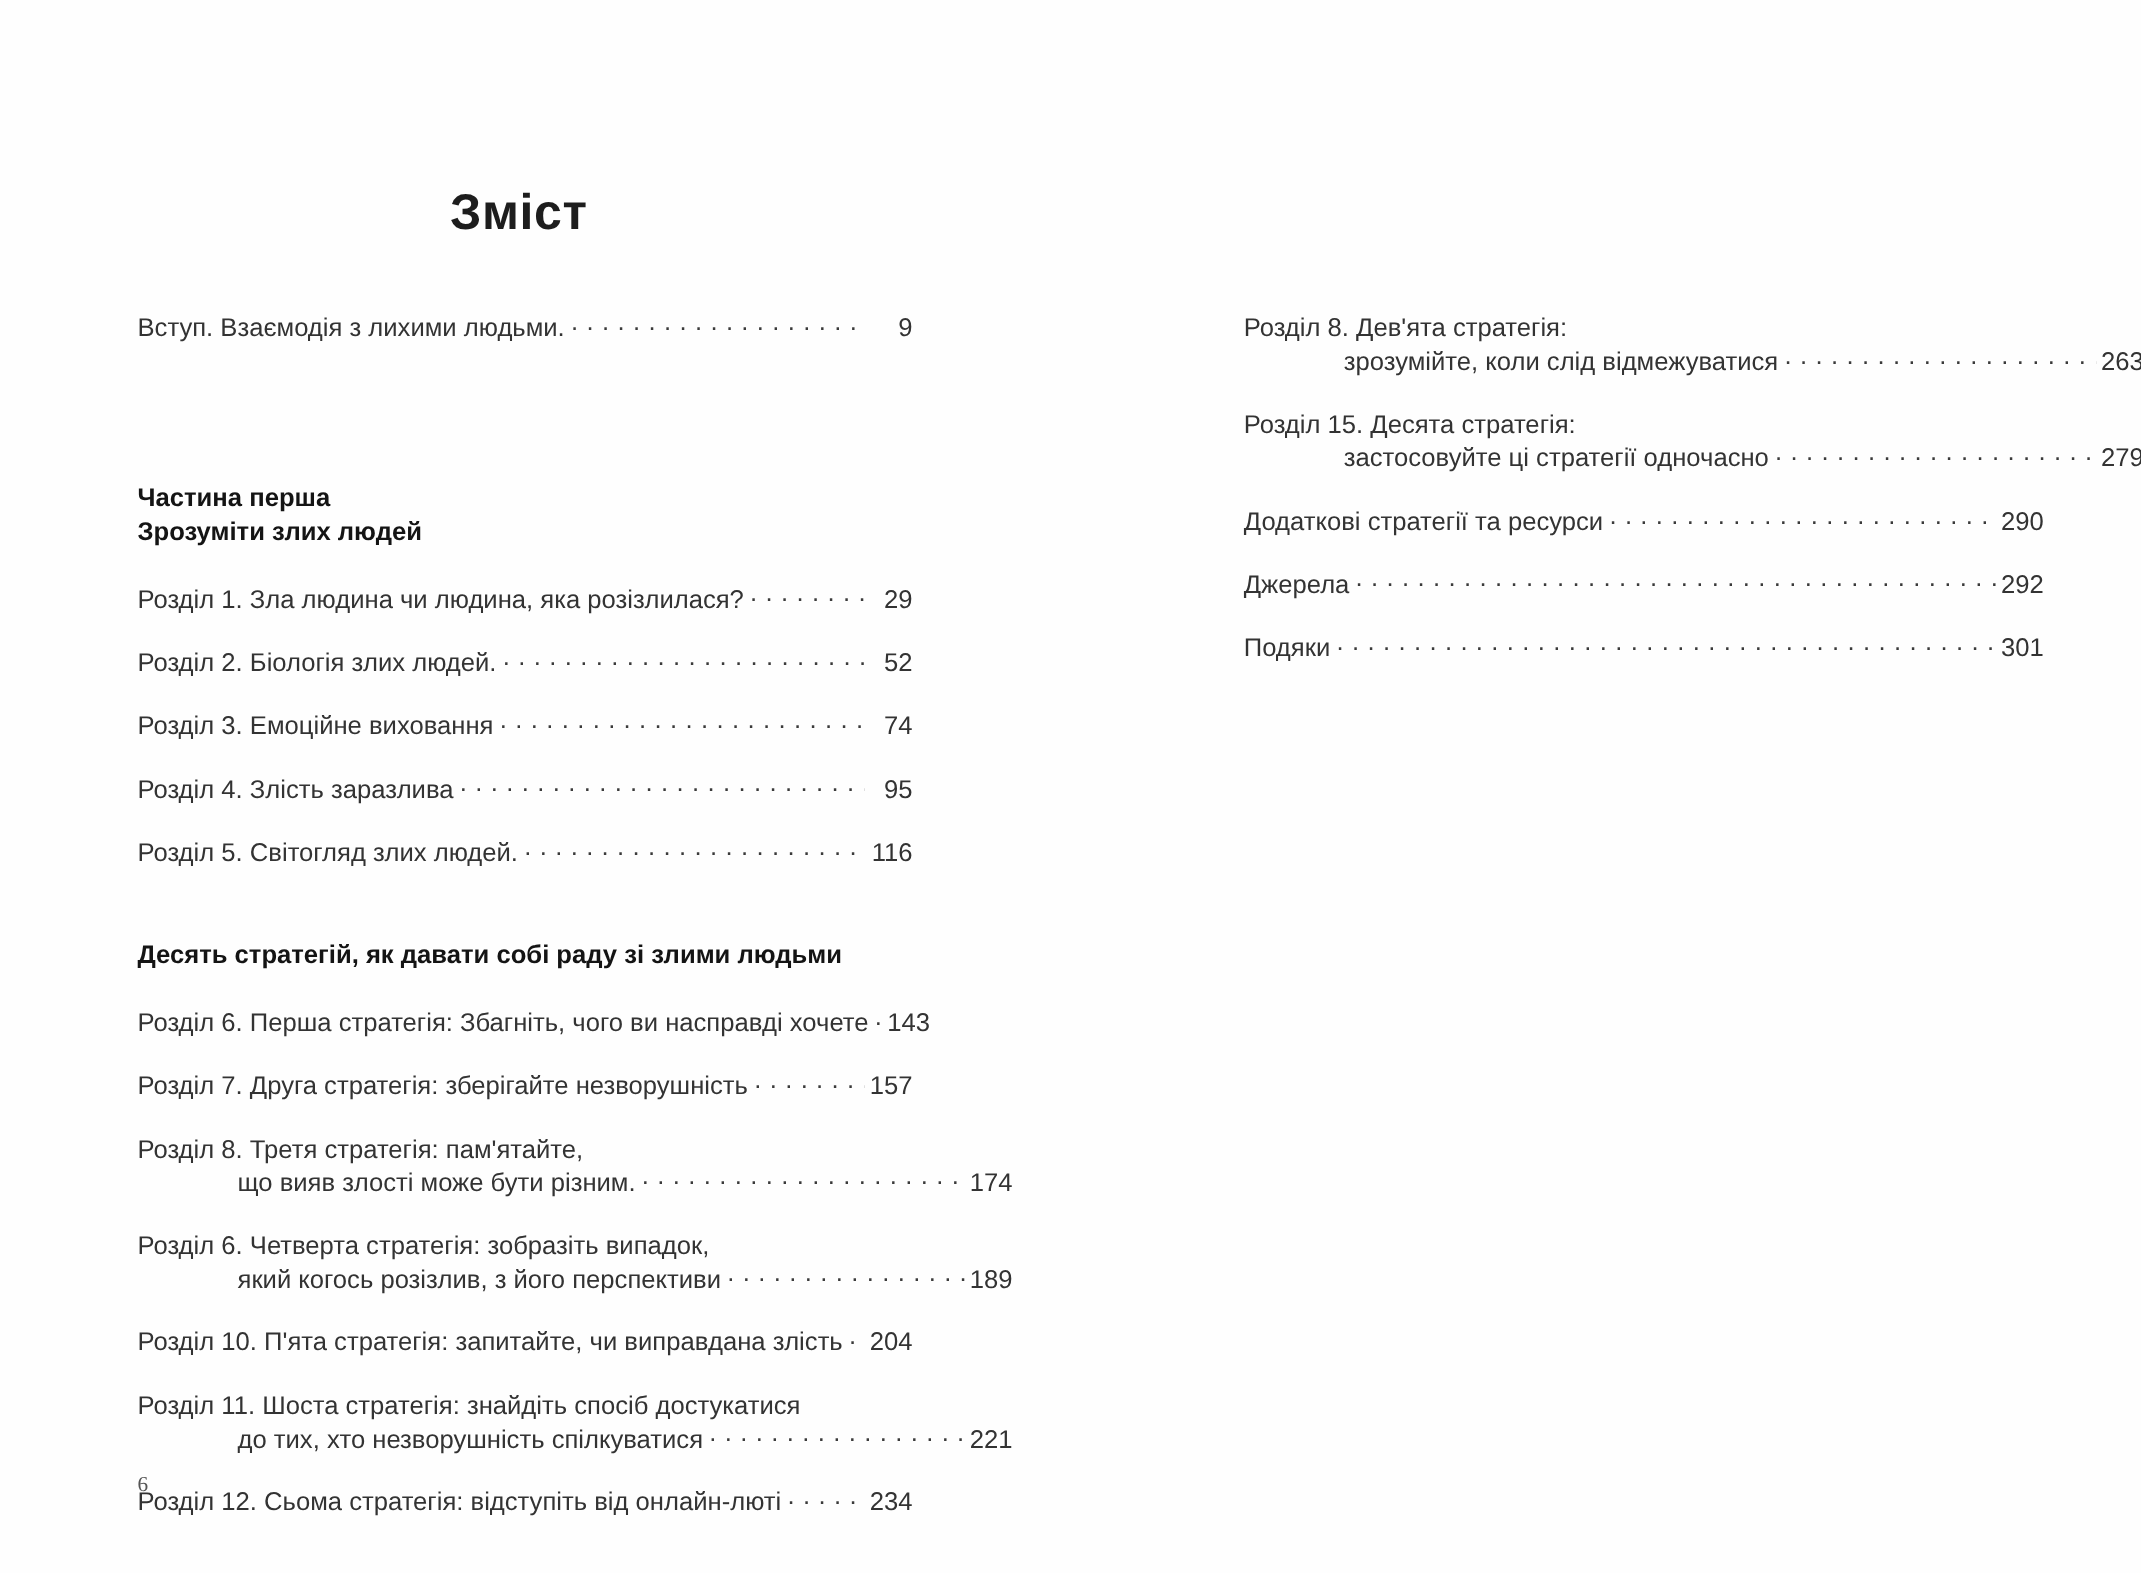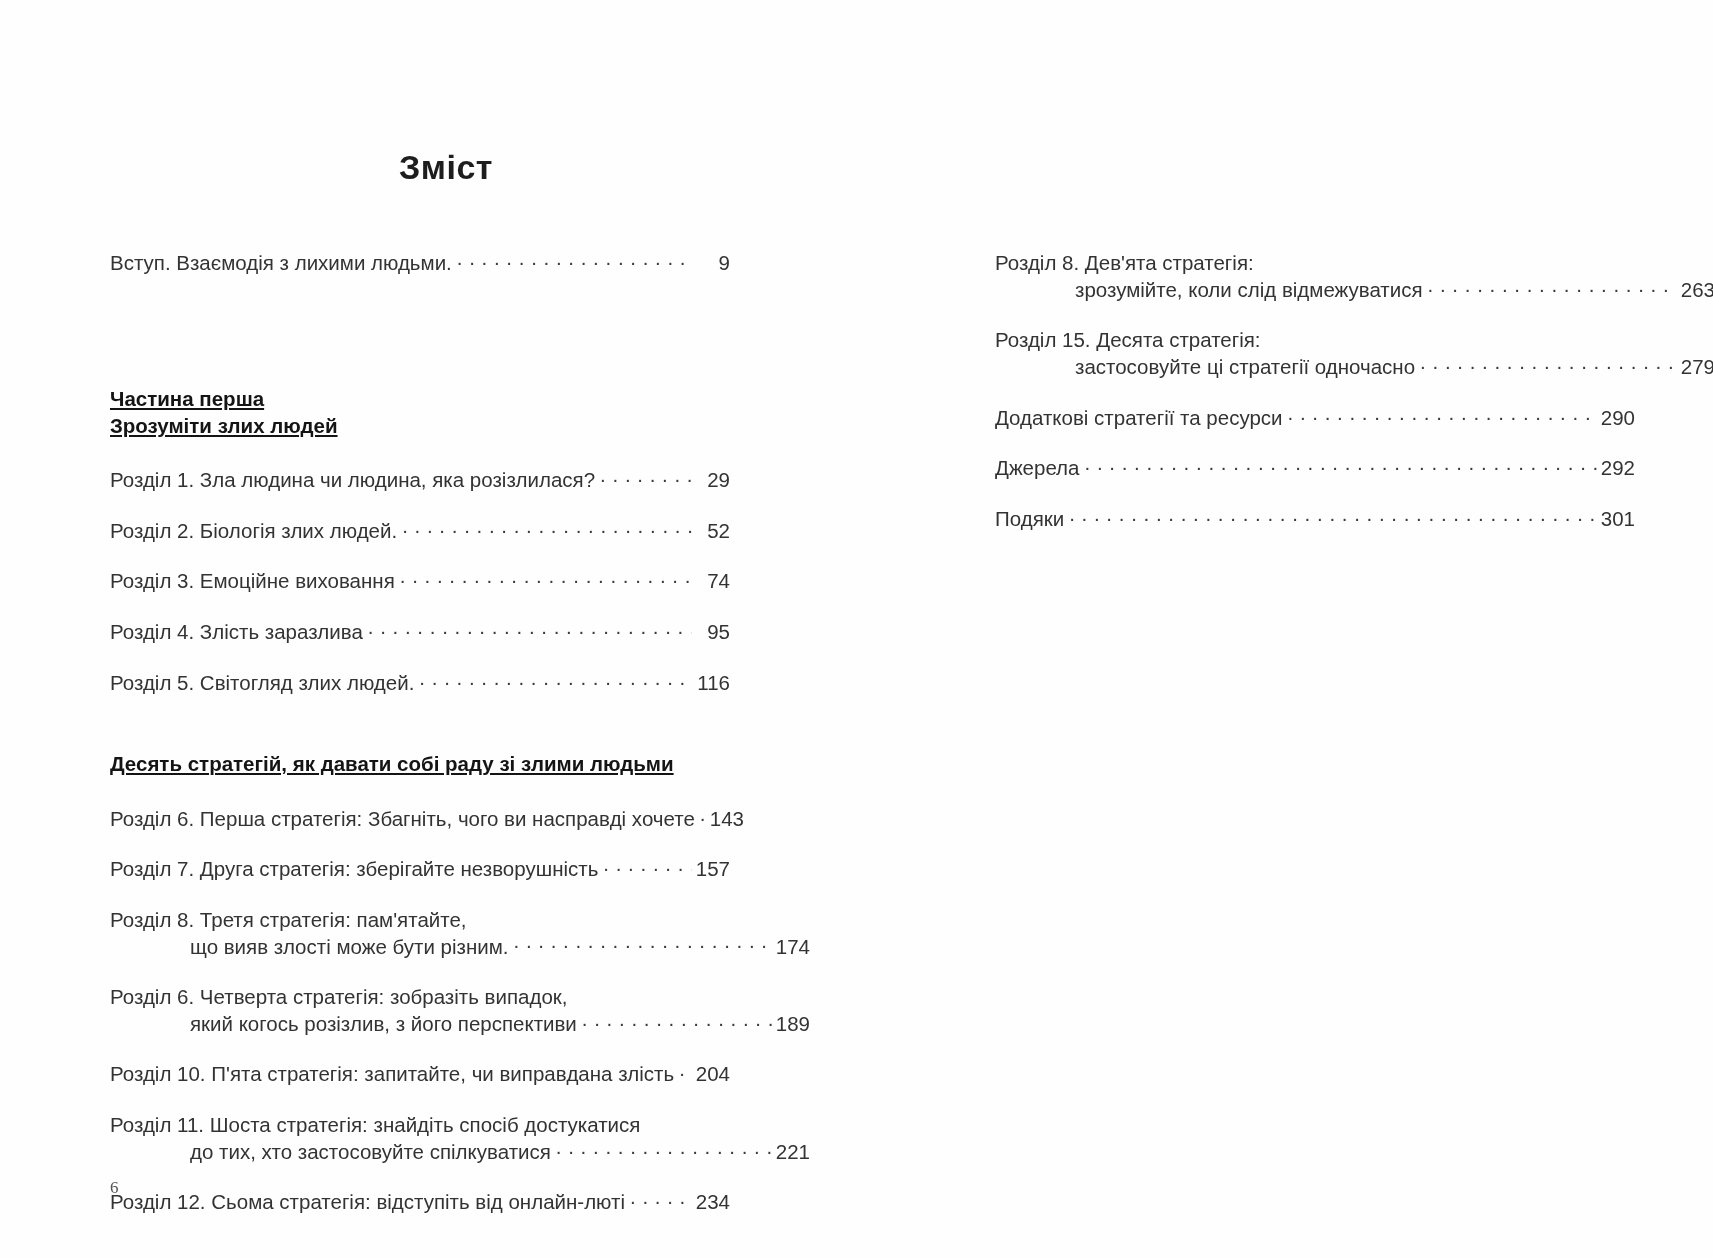--- a/index.html
+++ b/index.html
@@ -17,23 +17,23 @@
   }
 
   .page {
     position: absolute;
     inset: 0;
     background: #fefefe;
   }
 
   .toc-title {
     position: absolute;
-    left: 399px;
+    left: 360px;
     top: 148px;
-    font-size: 34px;
+    font-size: 40px;
     font-weight: 700;
     letter-spacing: 0.5px;
     color: #1d1d1d;
   }
 
   .column {
     position: absolute;
     top: 250px;
   }
   .column.left  { left: 110px;  width: 620px; }
@@ -88,21 +88,20 @@
   }
 
   
   .part-heading {
     margin-top: 54px;
     margin-bottom: 28px;
     font-weight: 700;
     font-size: 20.5px;
     line-height: 1.33;
     color: #141414;
-    text-decoration: underline;
   }
   .part-heading .pt-sub { display: block; }
 
   .spacer-sm { height: 30px; }
 
   .folio {
     position: absolute;
     left: 110px;
     top: 1178px;
     font-size: 17px;
@@ -216,21 +215,21 @@
             <span class="label">Розділ 10. П'ята стратегія: запитайте, чи виправдана злість</span>
             <span class="leader"></span>
             <span class="page-num">204</span>
           </div>
         </div>
         <div class="entry">
           <div class="line first-only">
             <span class="label">Розділ 11. Шоста стратегія: знайдіть спосіб достукатися</span>
           </div>
           <div class="line cont">
-            <span class="label">до тих, хто застосовуйте спілкуватися</span>
+            <span class="label">до тих, хто незворушність спілкуватися</span>
             <span class="leader"></span>
             <span class="page-num">221</span>
           </div>
         </div>
         <div class="entry">
           <div class="line">
             <span class="label">Розділ 12. Сьома стратегія: відступіть від онлайн-люті</span>
             <span class="leader"></span>
             <span class="page-num">234</span>
           </div>

